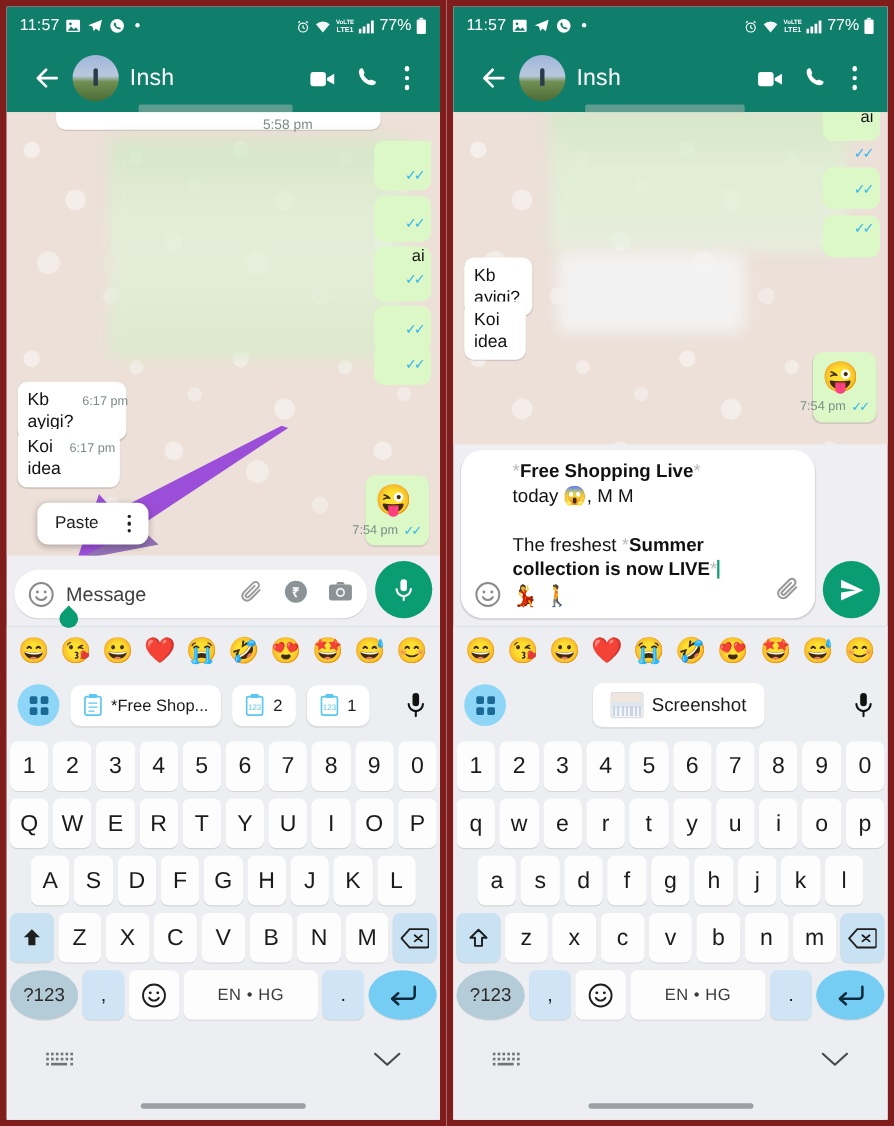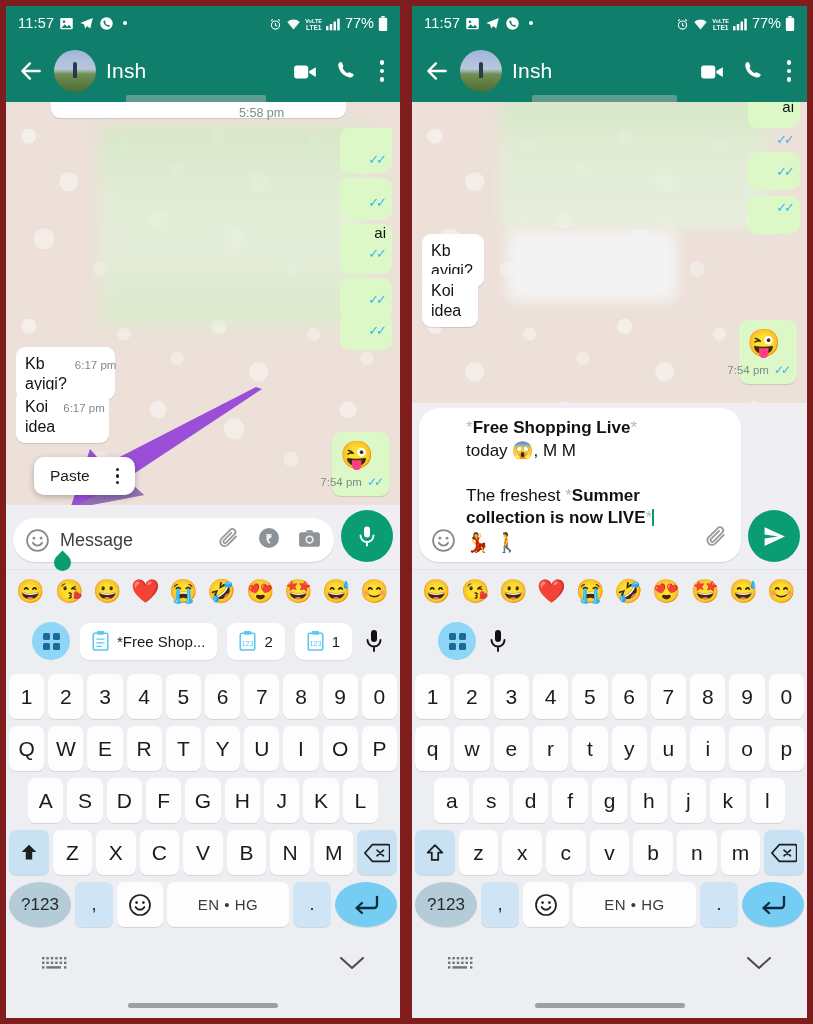--- a/index.html
+++ b/index.html
@@ -33,21 +33,21 @@
   .sb-ic { display: inline-flex; align-items: center; }
   .sb-dot { width: 4px; height: 4px; border-radius: 50%; background: #fff; display:inline-block; margin-left:4px;}
   .sb-pct { font-size: 14.5px; }
   .volte { display: flex; flex-direction: column; align-items: center; line-height: 1; }
   .volte b { font-size: 5.5px; font-weight: 700; }
   .volte i { font-size: 6.5px; font-style: normal; font-weight: 700; }
 
   
   .apphdr {
     height: 62px; background: #0f7f6c;
-    display: flex; align-items: center; padding: 0 12px; gap: 10px;
+    display: flex; align-items: center; padding: 0 24px; gap: 10px;
     flex: 0 0 auto; position: relative;
   }
   .back { width: 26px; height: 26px; flex: 0 0 auto; }
   .avatar {
     width: 42px; height: 42px; border-radius: 50%; flex: 0 0 auto;
     background: linear-gradient(#9fb5d8 0%, #b9c8de 45%, #6f8f52 58%, #4d6b36 100%);
     position: relative; overflow: hidden;
   }
   .avatar::after {
     content: ""; position: absolute; left: 50%; top: 28%;
@@ -145,21 +145,21 @@
   
   .emostrip {
     flex: 0 0 auto; height: 44px; background: #eceef1;
     display: flex; align-items: center; justify-content: space-around;
     padding: 0 6px; font-size: 23px; border-top: 1px solid #dfe2e6;
   }
 
   
   .sugbar {
     flex: 0 0 auto; height: 56px; background: #eceef1;
-    display: flex; align-items: center; padding: 0 26px; gap: 10px;
+    display: flex; align-items: center; padding: 0 10px; gap: 10px;
   }
   .grid-btn {
     width: 38px; height: 38px; border-radius: 50%; background: #8ed6f8;
     display: flex; align-items: center; justify-content: center; flex: 0 0 auto;
   }
   .grid-btn i { display:grid; grid-template-columns: 1fr 1fr; gap: 3px; }
   .grid-btn i s { width: 7px; height: 7px; background: #1b6a96; border-radius: 1.5px; display:block; text-decoration:none;}
   .chip {
     background: #fff; border-radius: 9px; height: 37px; display: flex; align-items: center;
     gap: 8px; padding: 0 12px; font-size: 15px; color: #1b1b1b; white-space: nowrap;
@@ -745,20 +745,26 @@
 
     <div class="sugbar">
       <span class="grid-btn">
           <i>
             <s></s>
             <s></s>
             <s></s>
             <s></s>
           </i>
         </span>
+      <span class="sug-center" style="margin:0 auto;">
+        <span class="chip" style="height:40px; padding:0 16px;">
+          <span class="thumb"></span>
+          <span style="font-size:17px;">Screenshot</span>
+        </span>
+      </span>
       <span class="mic-ic" style="margin-left:0;">
         <svg width="24" height="26" viewBox="0 0 24 26">
             <rect x="9" y="2" width="6" height="12" rx="3" fill="#111"></rect>
             <path d="M5.5 12a6.5 6.5 0 0 0 13 0M12 19v4" stroke="#111" stroke-width="1.9" fill="none" stroke-linecap="round"></path>
           </svg>
       </span>
     </div>
 
     <div class="kb">
       <div class="krow">

